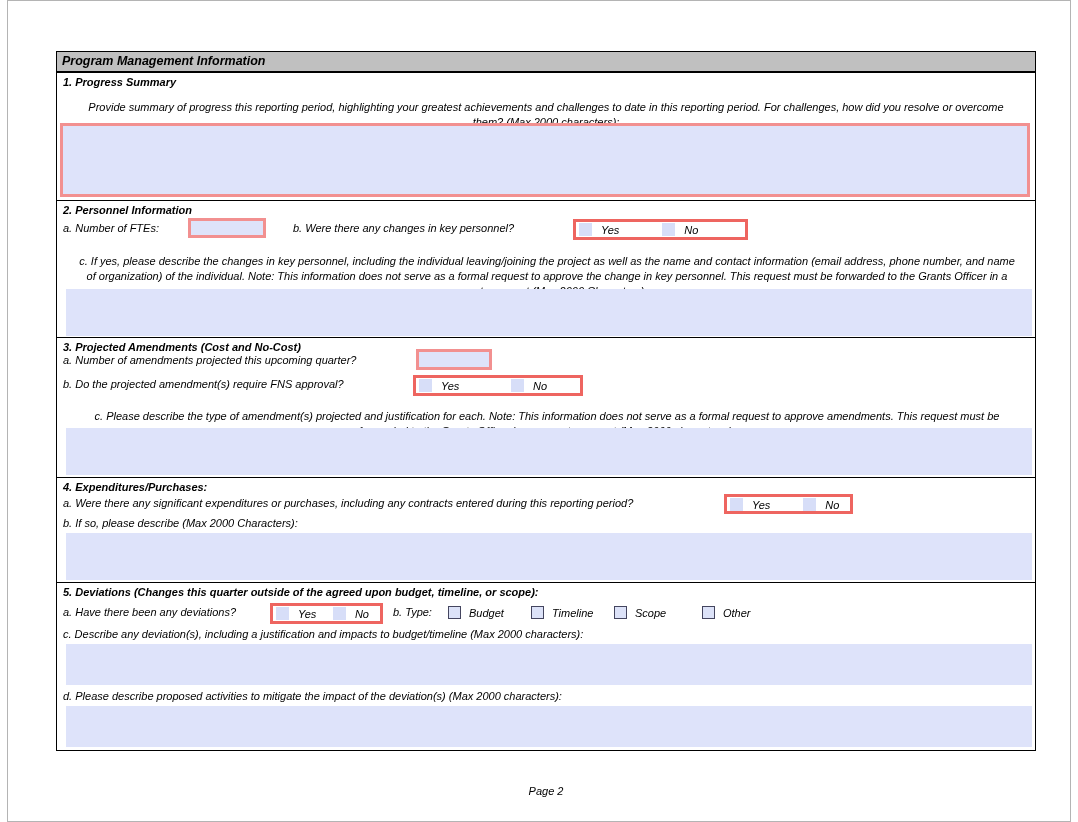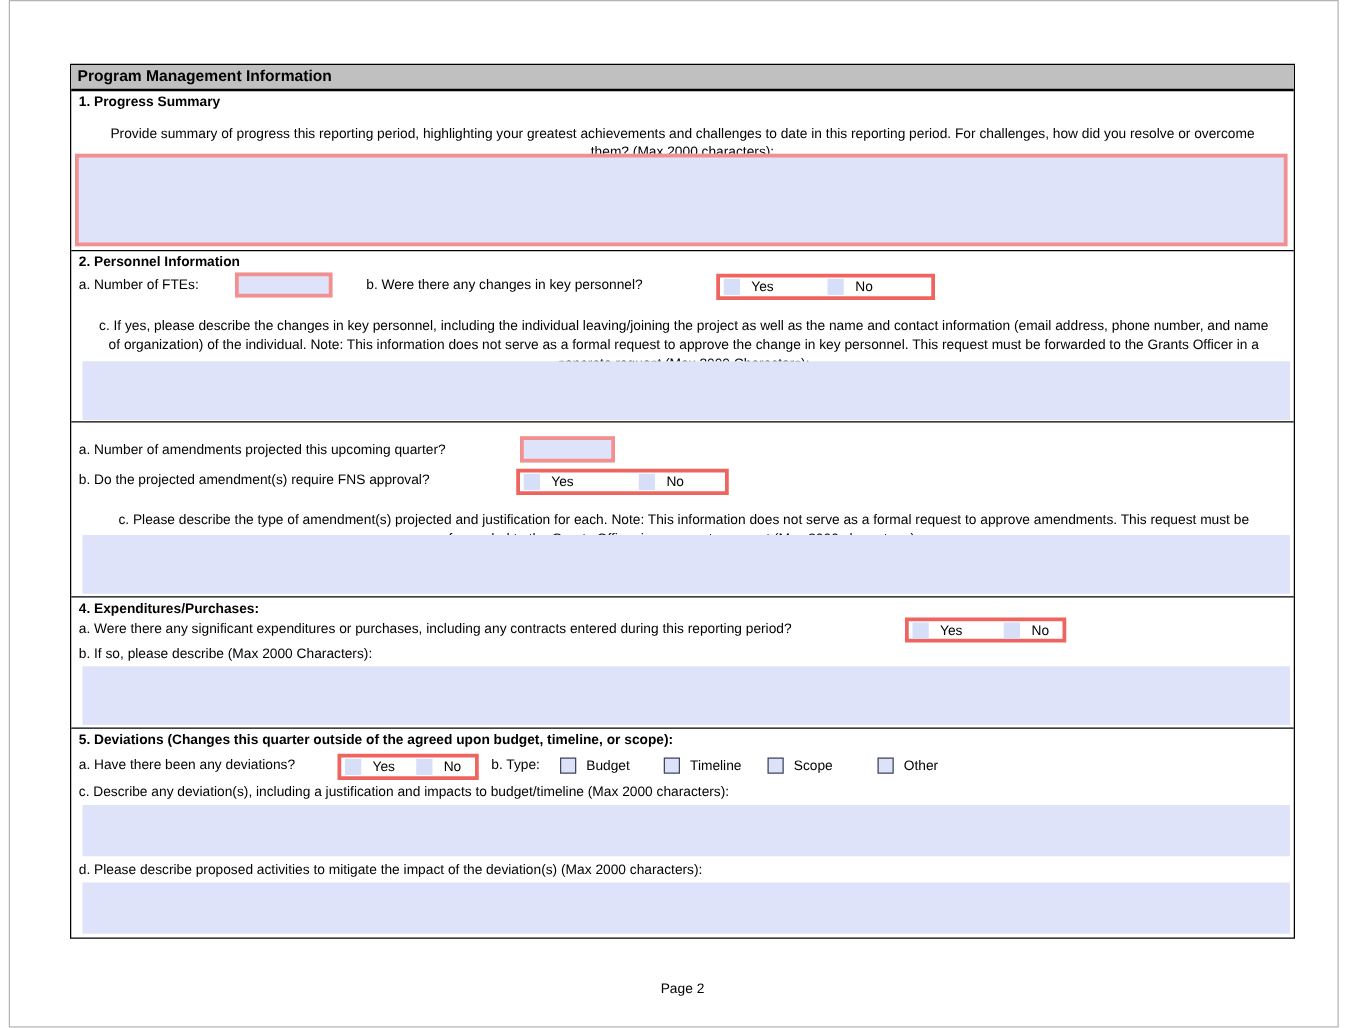--- a/index.html
+++ b/index.html
@@ -3,21 +3,21 @@
 <meta charset="utf-8">
 <style>
   html,body{margin:0;padding:0;}
   body{
     width:1078px;height:822px;position:relative;background:#ffffff;
     font-family:"Liberation Sans",sans-serif;font-size:11px;color:#000;
     -webkit-font-smoothing:antialiased;
   }
   .page-frame{
     position:absolute;left:7px;top:0;width:1062px;height:820px;
-    border:1px solid #b4b4b4;background:#fff;
+    border:1px solid #b4b4b4;background:#fff;font-style:italic;
   }
   .form-table{
     position:absolute;left:48px;top:50px;width:980px;box-sizing:border-box;
     border:1px solid #000;background:#fff;
   }
   .form-header{
     height:20px;box-sizing:border-box;background:#c0c0c0;
     border-bottom:1px solid #000;padding:2px 5px 0;font-weight:bold;font-size:12.5px;
   }
   .section{
@@ -103,20 +103,21 @@
             <span>No</span>
           </div>
         </div>
       </div>
 
       <p class="desc abs" style="left:6px;right:4px;top:41px;">c. If yes, please describe the changes in key personnel, including the individual leaving/joining the project as well as the name and contact information (email address, phone number, and name of organization) of the individual. Note: This information does not serve as a formal request to approve the change in key personnel. This request must be forwarded to the Grants Officer in a separate request (Max 2000 Characters):</p>
       <div class="field-area" style="left:9px;right:3px;top:88px;height:47px;"></div>
     </div>
 
     <div class="section" style="height:140px;">
+      <div class="sec-title">3. Projected Amendments (Cost and No-Cost)</div>
 
       <div class="abs" style="left:6px;right:0;top:11px;height:24px;">
         <span class="abs" style="left:0;top:5px;">a. Number of amendments projected this upcoming quarter?</span>
         <div class="mini-input" style="left:353px;top:0;width:76px;height:21px;"></div>
       </div>
 
       <div class="abs" style="left:6px;right:0;top:36px;height:23px;">
         <span class="abs" style="left:0;top:4px;">b. Do the projected amendment(s) require FNS approval?</span>
         <div class="yn-group g60" style="left:350px;top:1px;width:170px;height:21px;">
           <div class="yn-opt first">

